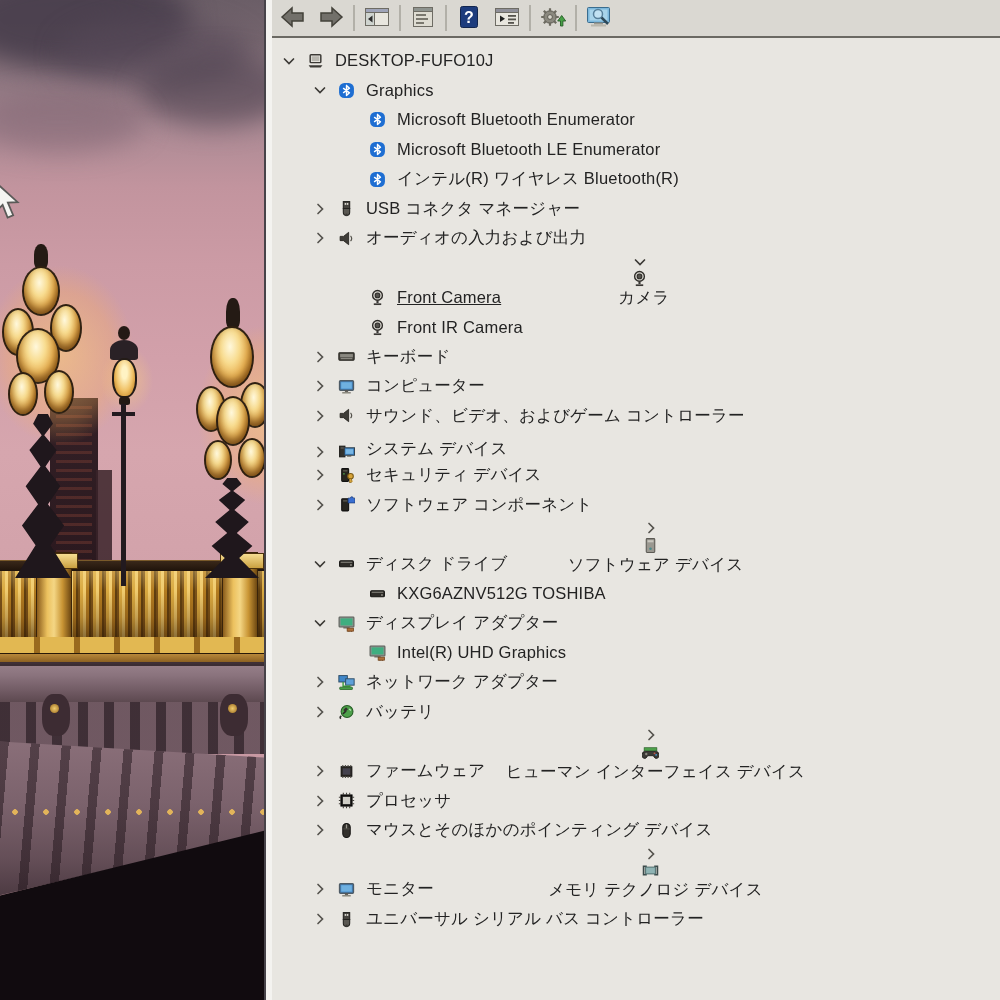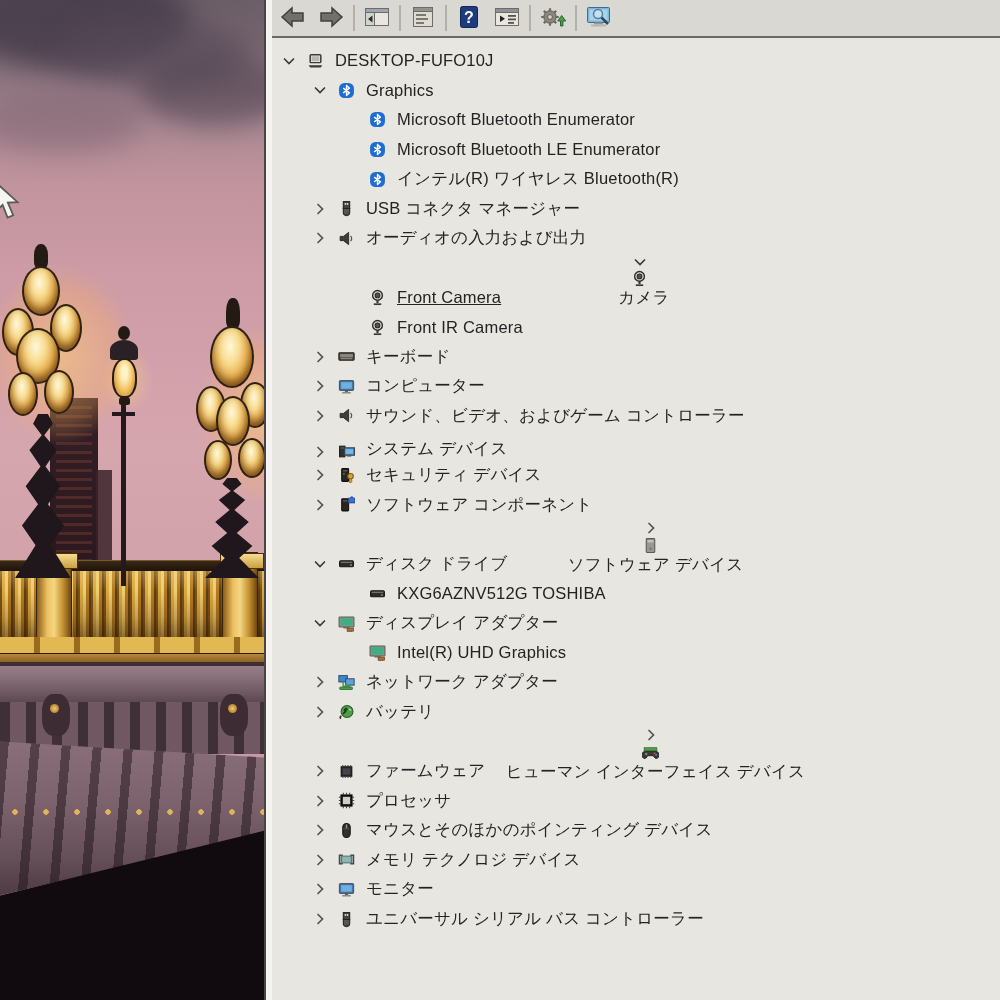--- a/index.html
+++ b/index.html
@@ -616,21 +616,21 @@
           </span>
           <span class="nicon">
             <svg viewBox="0 0 16 16">
               <rect x="4.5" y="1.5" width="7" height="13" rx="3.4" fill="#33312c" stroke="#171614"></rect>
               <path d="M8 2.2 v4" stroke="#9a9890" stroke-width="1.2"></path>
               <path d="M5 6.5 h6" stroke="#55534c" stroke-width="0.8"></path>
             </svg>
           </span>
           <span class="lbl">マウスとそのほかのポインティング デバイス</span>
         </div>
-        <div class="row" style="padding-left: 39px;">
+        <div class="row" style="padding-left: 39px; flex-direction: column;">
           <span class="chev">
             <svg viewBox="0 0 16 16">
               <path d="M6 3.5 L10.5 8 L6 12.5" stroke="#55534e" stroke-width="1.7" fill="none" stroke-linecap="round"></path>
             </svg>
           </span>
           <span class="nicon">
             <svg viewBox="0 0 16 16">
               <path d="M4.5 4 H1.5 v8 h3 M11.5 4 h3 v8 h-3" stroke="#3c4a4a" stroke-width="1.6" fill="none"></path>
               <rect x="3.4" y="4.8" width="9.2" height="6.4" fill="#8fb4b4" stroke="#4a6a6a" stroke-width="0.9"></rect>
             </svg>

